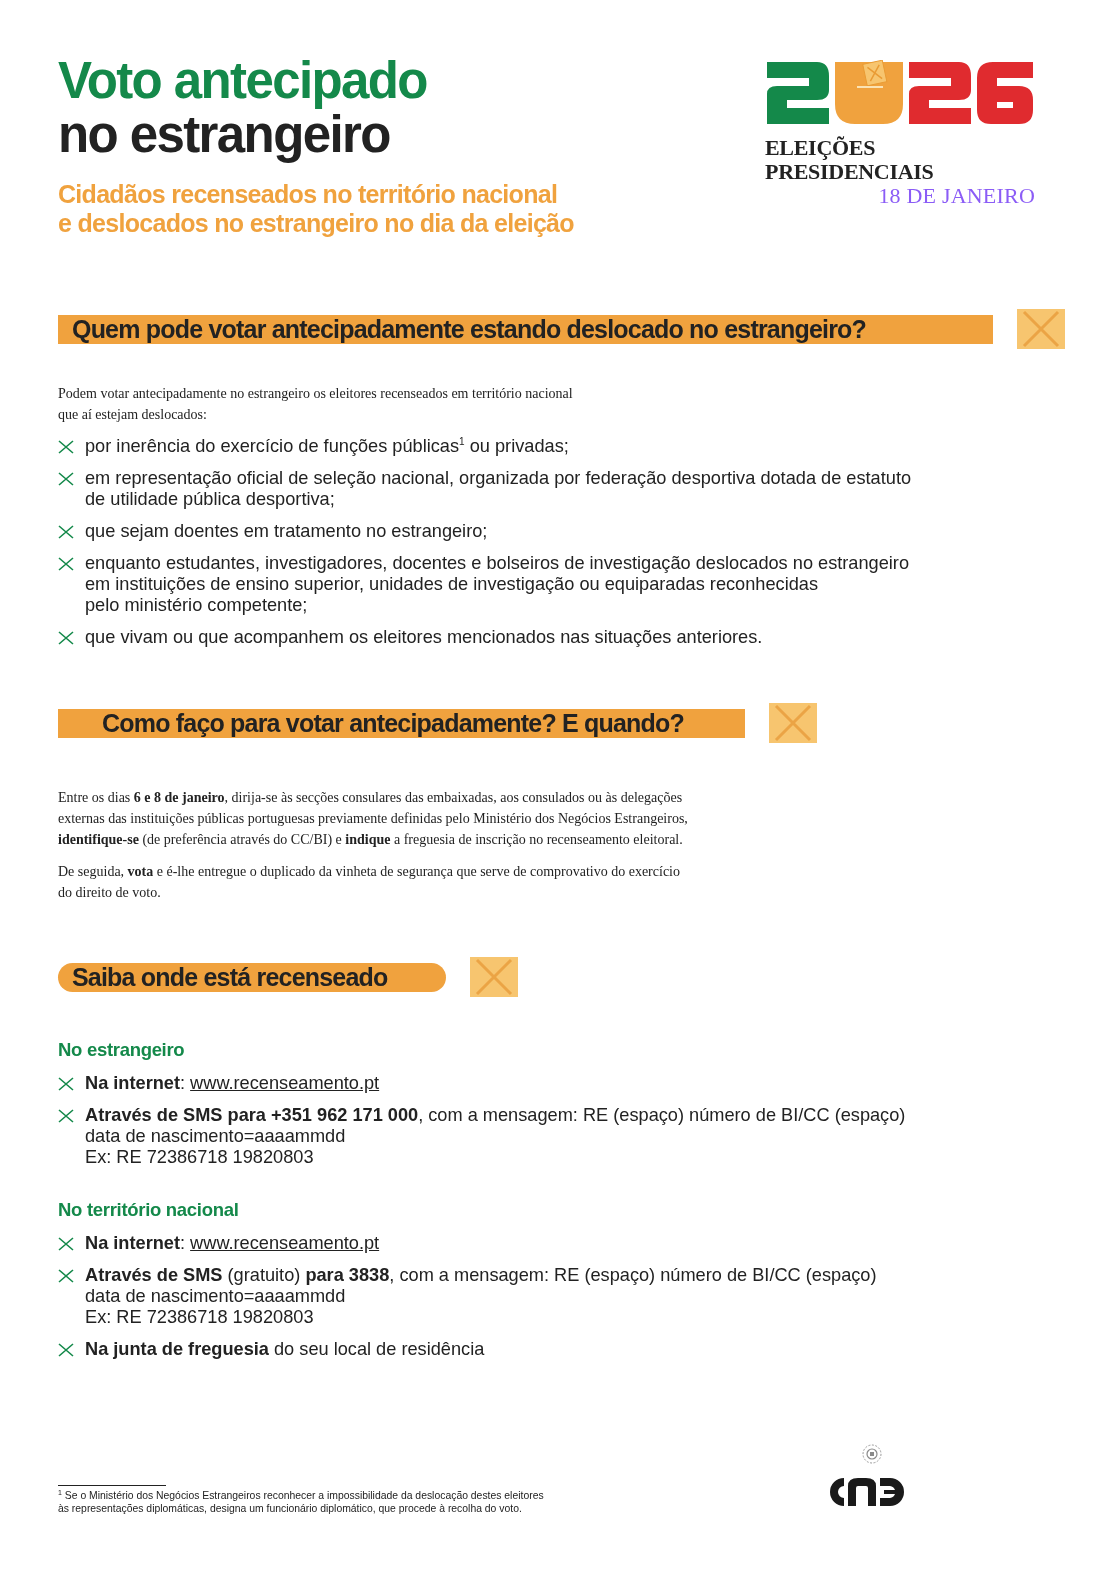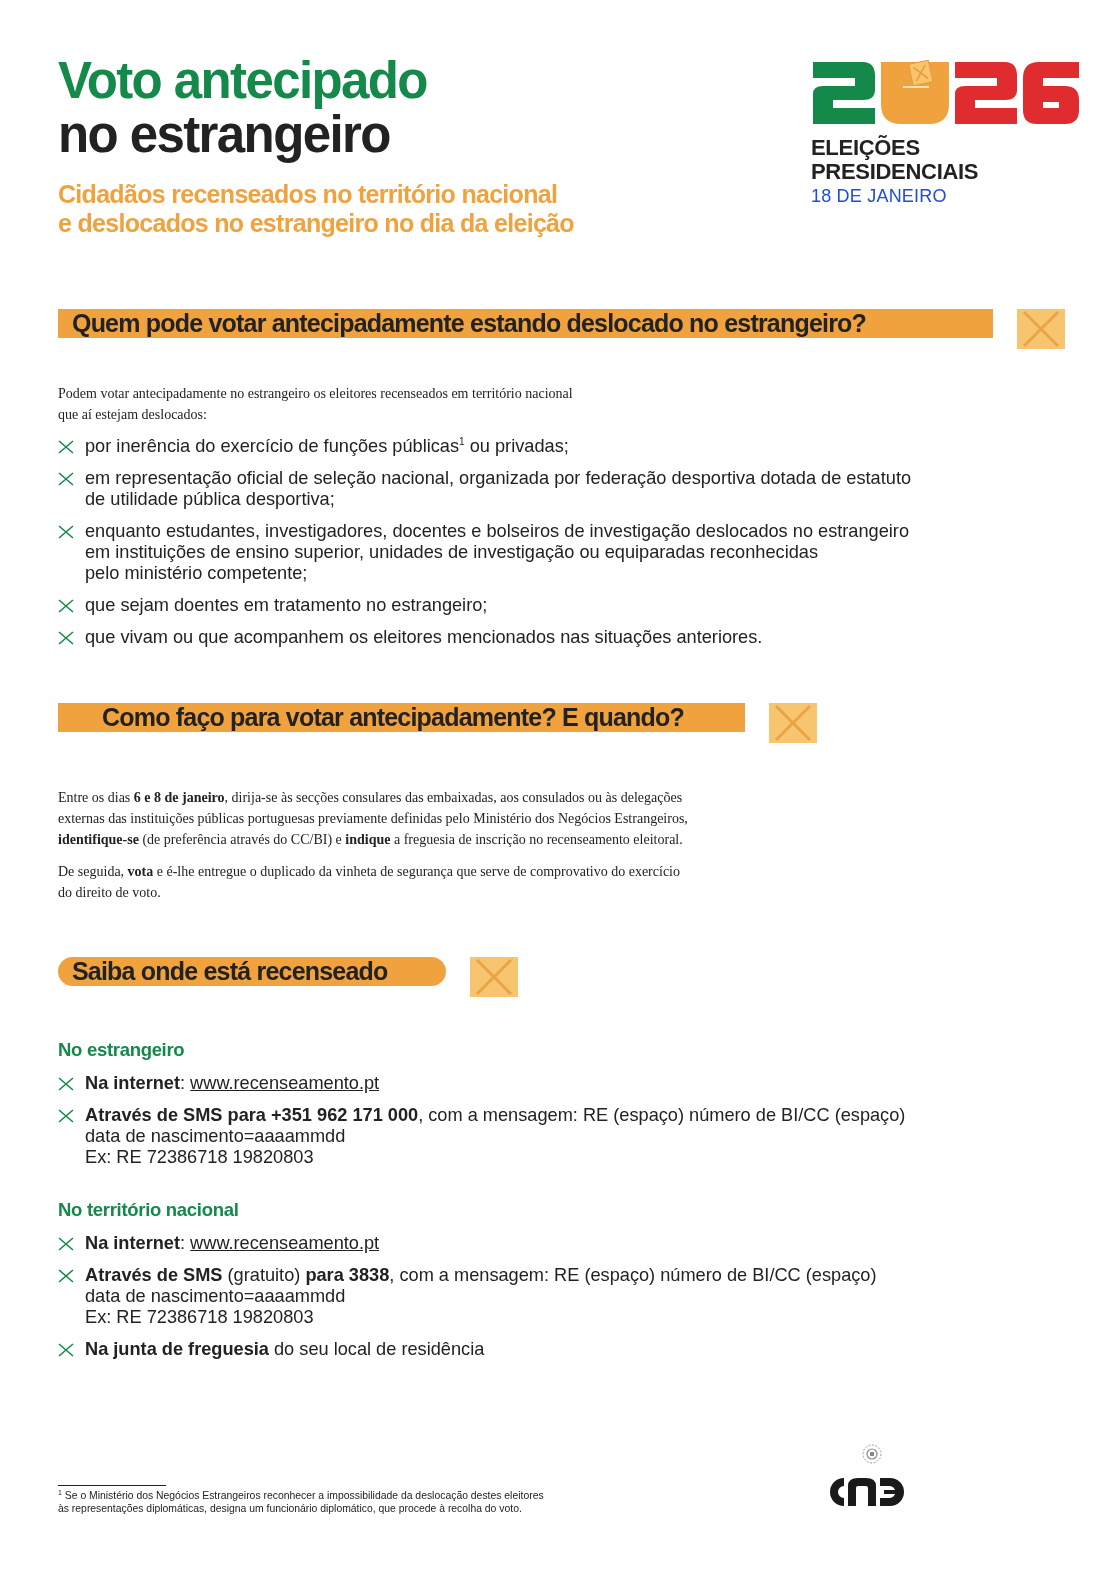--- a/index.html
+++ b/index.html
@@ -24,30 +24,30 @@
     font-weight: 700; font-size: 51px; line-height: 54px;
     color: #222222; letter-spacing: -1.6px;
   }
   .subtitle {
     left: 58px; top: 180px;
     font-weight: 700; font-size: 25px; line-height: 29px;
     color: #f0a23e; letter-spacing: -0.7px;
   }
 
   
-  .logo { left: 811px; top: 60px; width: 270px; }
+  .logo { left: 765px; top: 60px; width: 270px; font-family: Liberation Serif, serif; }
   .logo svg { display: block; }
   .logo-text { margin-top: 10px; line-height: 24px; }
   .logo-text .bold { font-weight: 700; font-size: 22px; color: #222; letter-spacing: -0.3px; }
-  .logo-text .reg { font-weight: 400; font-size: 18px; color: #1d4ed8; letter-spacing: 0.2px; }
+  .logo-text .reg { font-weight: 400; font-size: 22px; color: #8b5cf6; letter-spacing: 0.2px; text-align: right; }
 
   
   .sec-header {
     position: absolute; left: 58px; height: 40px;
-    display: flex; align-items: flex-start; gap: 24px;
+    display: flex; align-items: center; gap: 24px;
   }
   .sec-header .sec-title {
     background: #f0a23e;
     padding: 0 10px 0 14px;
     display: flex; align-items: center;
     font-weight: 700; font-size: 25px; color: #222222;
     letter-spacing: -0.8px; white-space: nowrap;
   }
   .sec-header .sec-x {
     width: 48px; background: #f7c56f;
@@ -153,29 +153,29 @@
     <svg class="bullet" viewBox="0 0 16 14">
         <path d="M1 1 L15 13 M15 1 L1 13" stroke="#14894a" stroke-width="1.6"></path>
       </svg>
     <div>em representação oficial de seleção nacional, organizada por federação desportiva dotada de estatuto</div>
     <div>de utilidade pública desportiva;</div>
   </li>
   <li>
     <svg class="bullet" viewBox="0 0 16 14">
         <path d="M1 1 L15 13 M15 1 L1 13" stroke="#14894a" stroke-width="1.6"></path>
       </svg>
+    <span>que sejam doentes em tratamento no estrangeiro;</span>
+  </li>
+  <li>
+    <svg class="bullet" viewBox="0 0 16 14">
+        <path d="M1 1 L15 13 M15 1 L1 13" stroke="#14894a" stroke-width="1.6"></path>
+      </svg>
     <div>enquanto estudantes, investigadores, docentes e bolseiros de investigação deslocados no estrangeiro</div>
     <div>em instituições de ensino superior, unidades de investigação ou equiparadas reconhecidas</div>
     <div>pelo ministério competente;</div>
-  </li>
-  <li>
-    <svg class="bullet" viewBox="0 0 16 14">
-        <path d="M1 1 L15 13 M15 1 L1 13" stroke="#14894a" stroke-width="1.6"></path>
-      </svg>
-    <span>que sejam doentes em tratamento no estrangeiro;</span>
   </li>
   <li>
     <svg class="bullet" viewBox="0 0 16 14">
         <path d="M1 1 L15 13 M15 1 L1 13" stroke="#14894a" stroke-width="1.6"></path>
       </svg>
     <span>que vivam ou que acompanhem os eleitores mencionados nas situações anteriores.</span>
   </li>
 </ul>
 
 <div class="sec-header" style="top:703px;">

